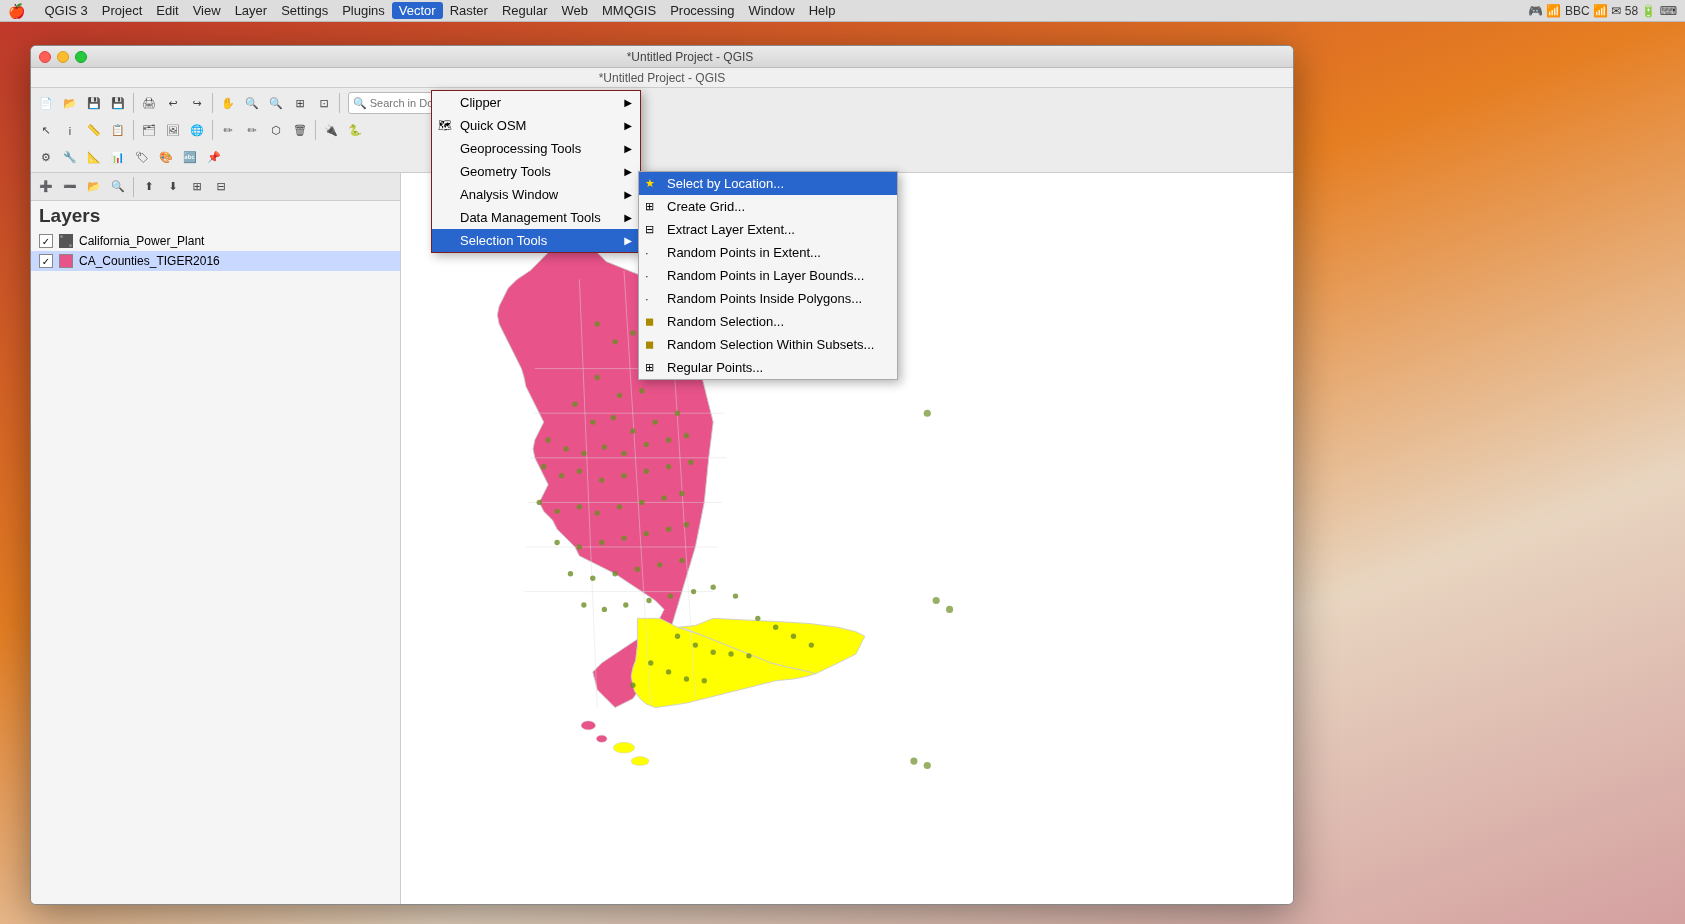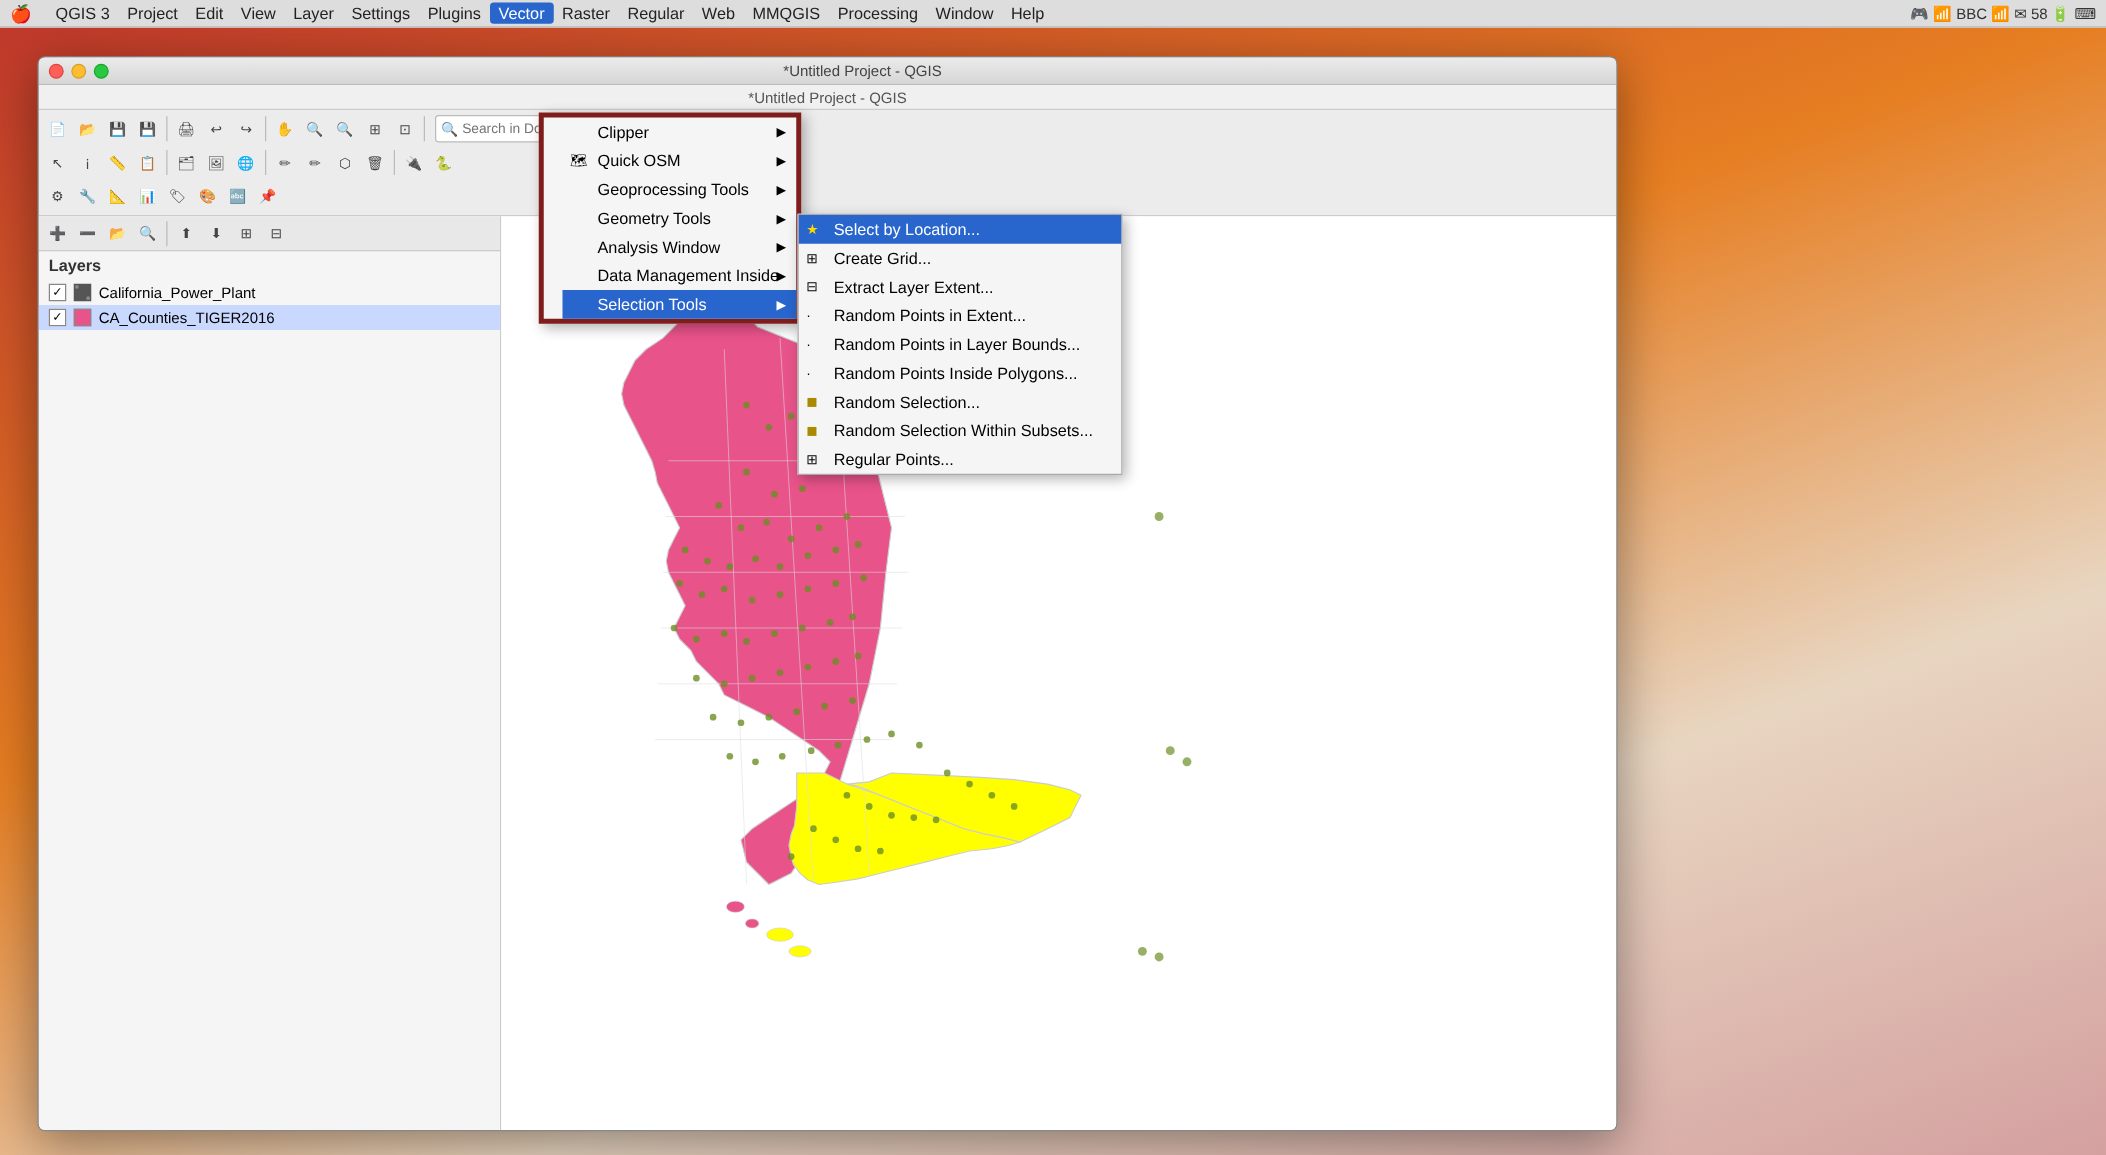--- a/index.html
+++ b/index.html
@@ -148,21 +148,21 @@
     .panel-toolbar {
       height: 28px;
       background: #e8e8e8;
       border-bottom: 1px solid #ccc;
       display: flex;
       align-items: center;
       padding: 0 4px;
       gap: 2px;
     }
     .panel-title {
-      font-size: 13px;
+      font-size: 19px;
       font-weight: 600;
       padding: 4px 8px;
       color: #333;
     }
     .layer-list {
       flex: 1;
       overflow: auto;
     }
     .layer-item {
       display: flex;
@@ -195,26 +195,25 @@
     .dropdown-overlay {
       position: absolute;
       top: 0; left: 0; right: 0; bottom: 0;
       z-index: 500;
       pointer-events: none;
     }
 
     .menu-popup {
       position: absolute;
       background: #f5f5f5;
-      border: 4px solid #7f1d1d;
+      border: 1px solid #7f1d1d;
       box-shadow: 3px 3px 10px rgba(0,0,0,0.3);
       min-width: 200px;
       font-size: 13px;
       pointer-events: none;
-      padding-left: 15px;
     }
     .menu-popup .menu-popup-item {
       padding: 4px 20px 4px 28px;
       cursor: pointer;
       display: flex;
       align-items: center;
       gap: 6px;
       position: relative;
       white-space: nowrap;
     }
@@ -542,21 +541,21 @@
       <div class="menu-popup-item has-submenu">
         <span>Geoprocessing Tools</span>
       </div>
       <div class="menu-popup-item has-submenu">
         <span>Geometry Tools</span>
       </div>
       <div class="menu-popup-item has-submenu">
         <span>Analysis Window</span>
       </div>
       <div class="menu-popup-item has-submenu">
-        <span>Data Management Inside</span>
+        <span>Data Management Tools</span>
       </div>
       <div class="menu-popup-item has-submenu highlighted">
         <span>Selection Tools</span>
       </div>
     </div>
 
     <div class="submenu-popup" style="left: 607px; top: 125px; width: 260px;">
       <div class="menu-popup-item highlighted">
         <span style="position:absolute;left:6px;font-size:11px;color:gold;">★</span>
         <span>Select by Location...</span>

